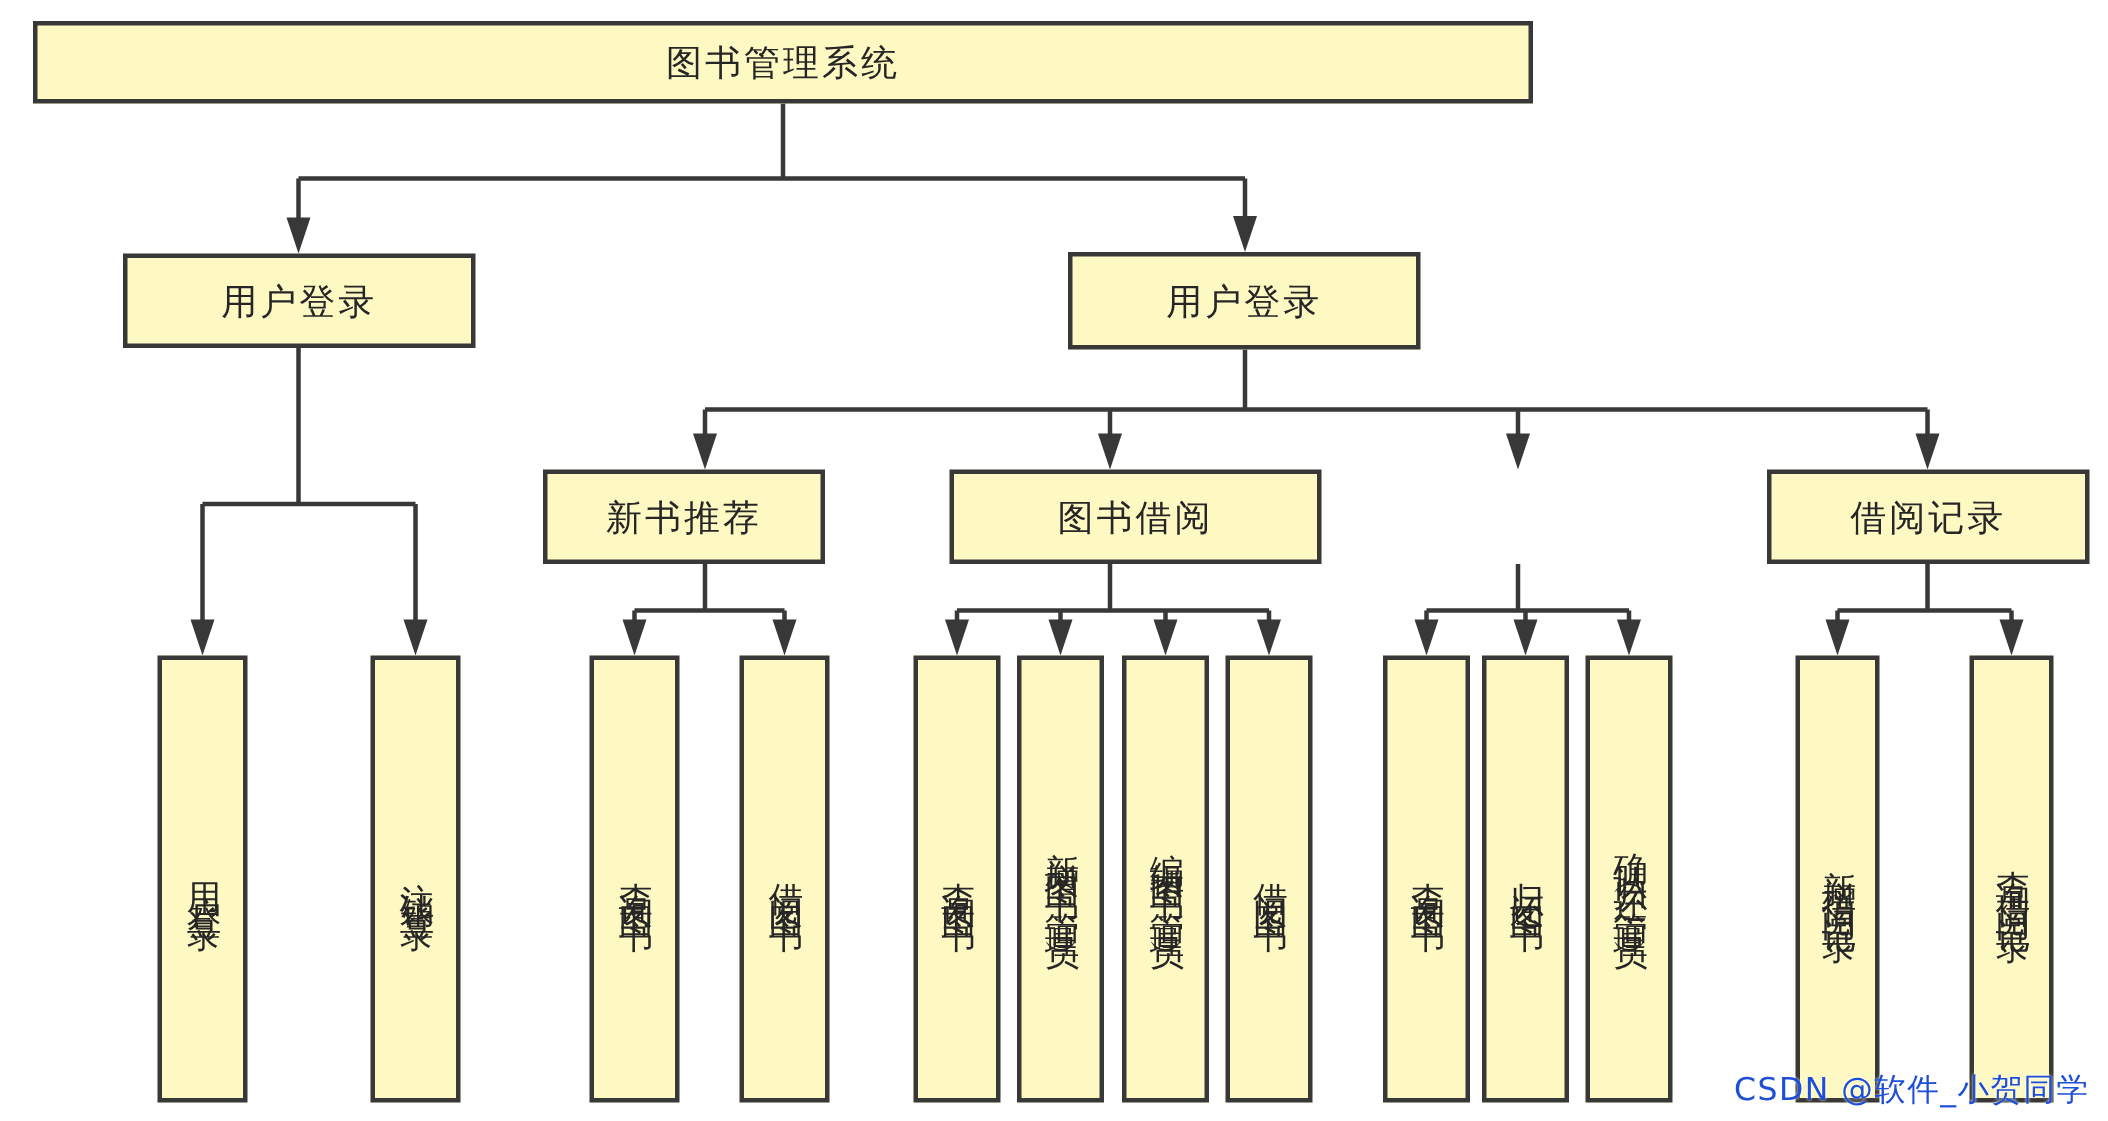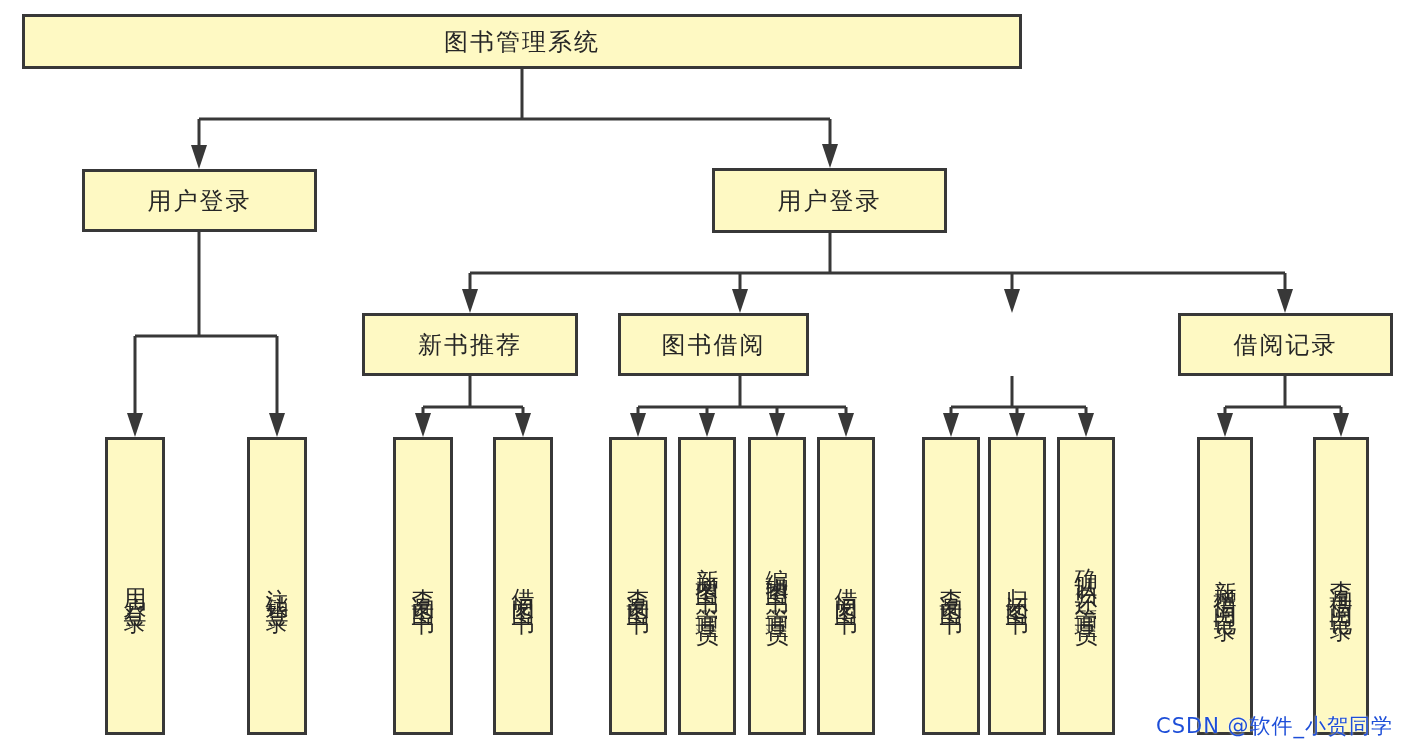--- a/index.html
+++ b/index.html
@@ -113,24 +113,24 @@
     <span>图书管理系统</span>
   </div>
 
   <div class="node h" style="left:82px;top:169px;width:235px;height:63px">
     <span>用户登录</span>
   </div>
   <div class="node h" style="left:712px;top:168px;width:235px;height:65px">
     <span>用户登录</span>
   </div>
 
-  <div class="node h" style="left:362px;top:313px;width:216px;height:63px">
+  <div class="node h" style="left:362px;top:313px;width:188px;height:63px">
     <span>新书推荐</span>
   </div>
-  <div class="node h" style="left:618px;top:313px;width:191px;height:63px">
+  <div class="node h" style="left:633px;top:313px;width:248px;height:63px">
     <span>图书借阅</span>
   </div>
   <div class="node h" style="left:1178px;top:313px;width:215px;height:63px">
     <span>借阅记录</span>
   </div>
 
   <div class="node v" style="left:105px;top:437px;width:60px;height:298px">
     <span>用户登录</span>
   </div>
   <div class="node v" style="left:247px;top:437px;width:60px;height:298px">

